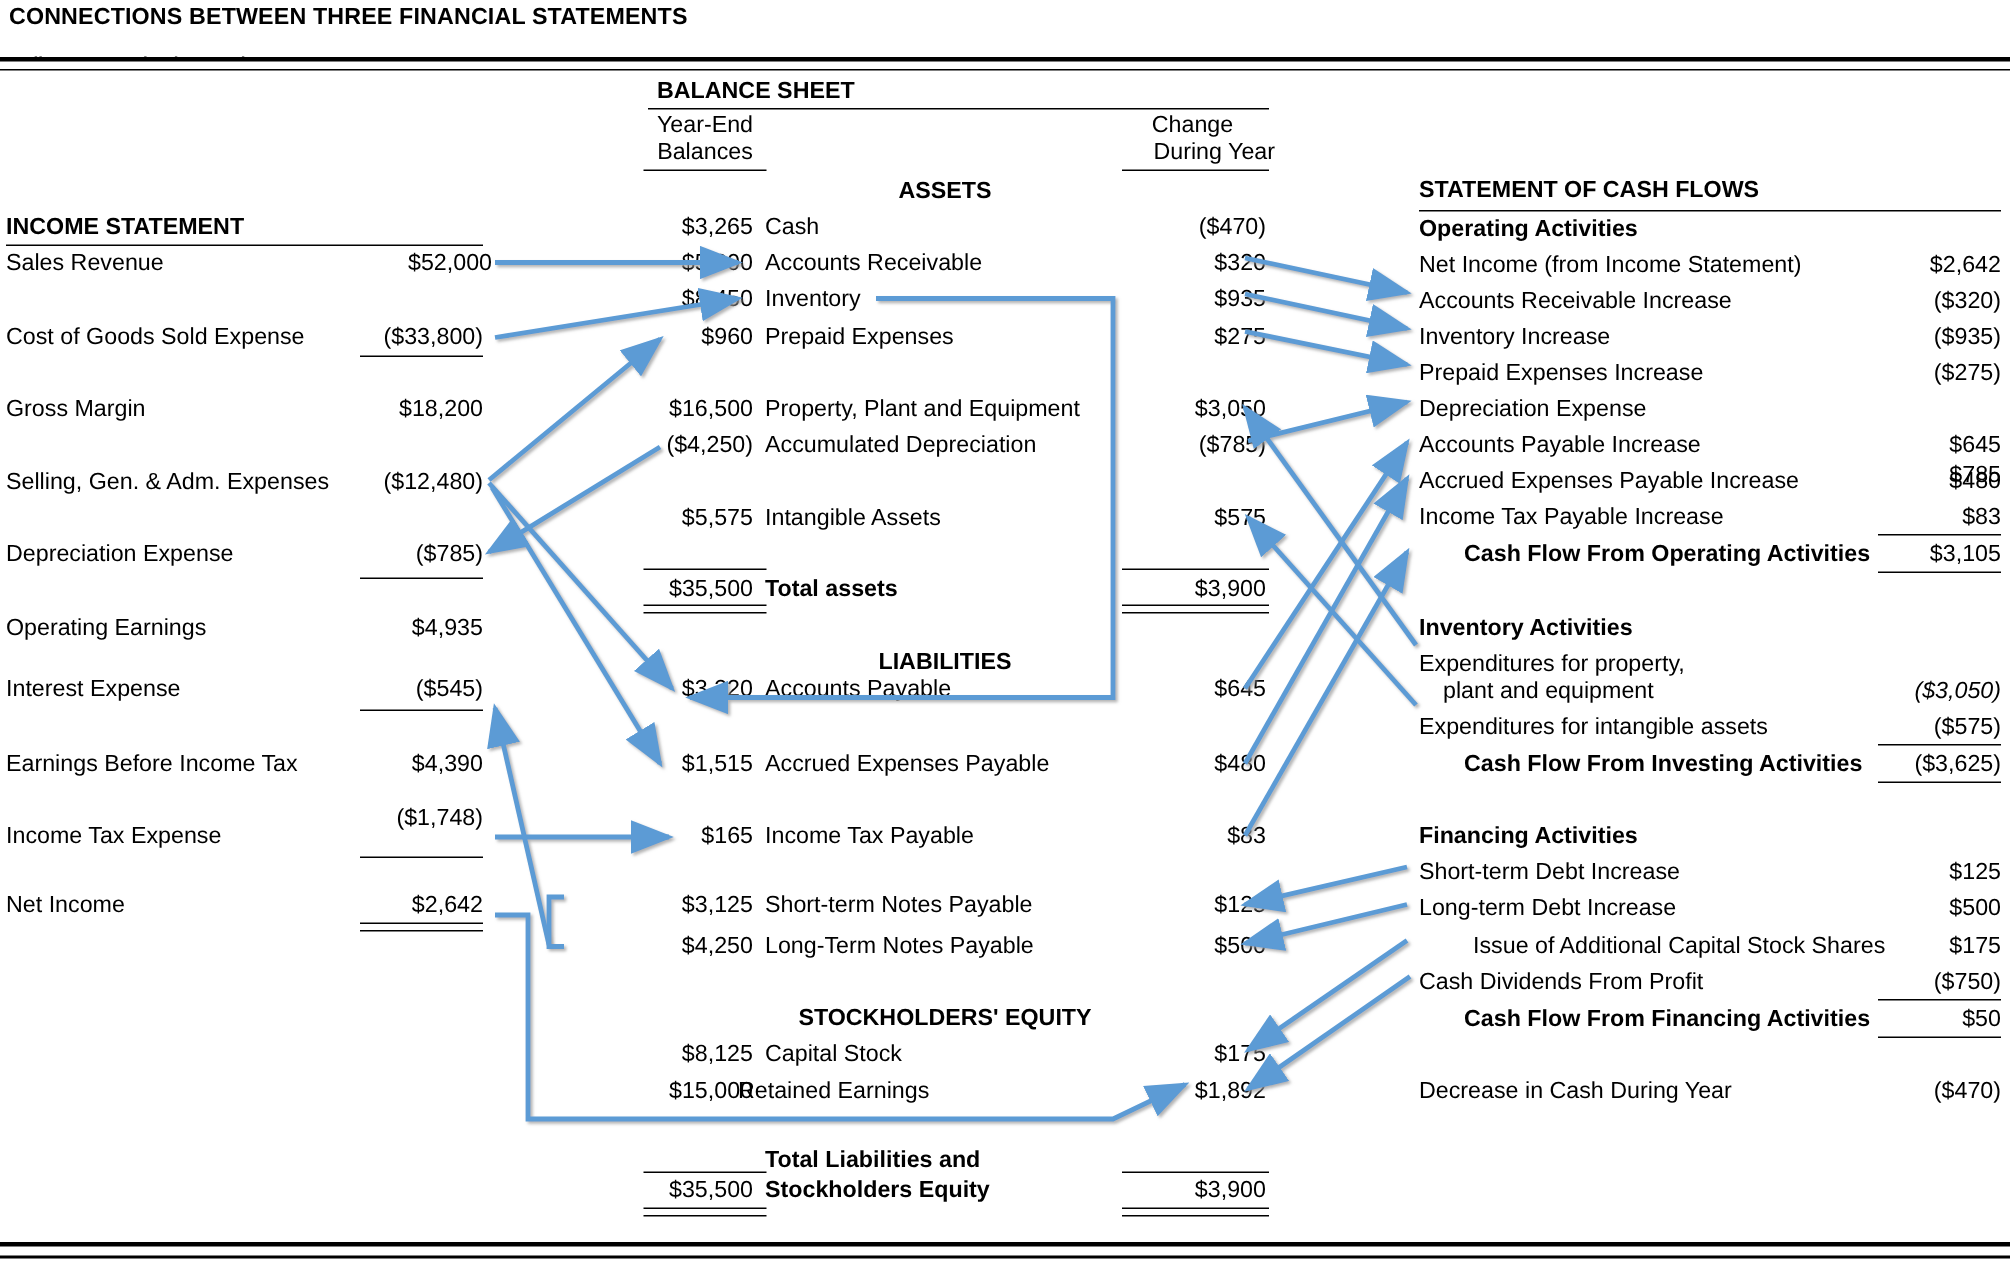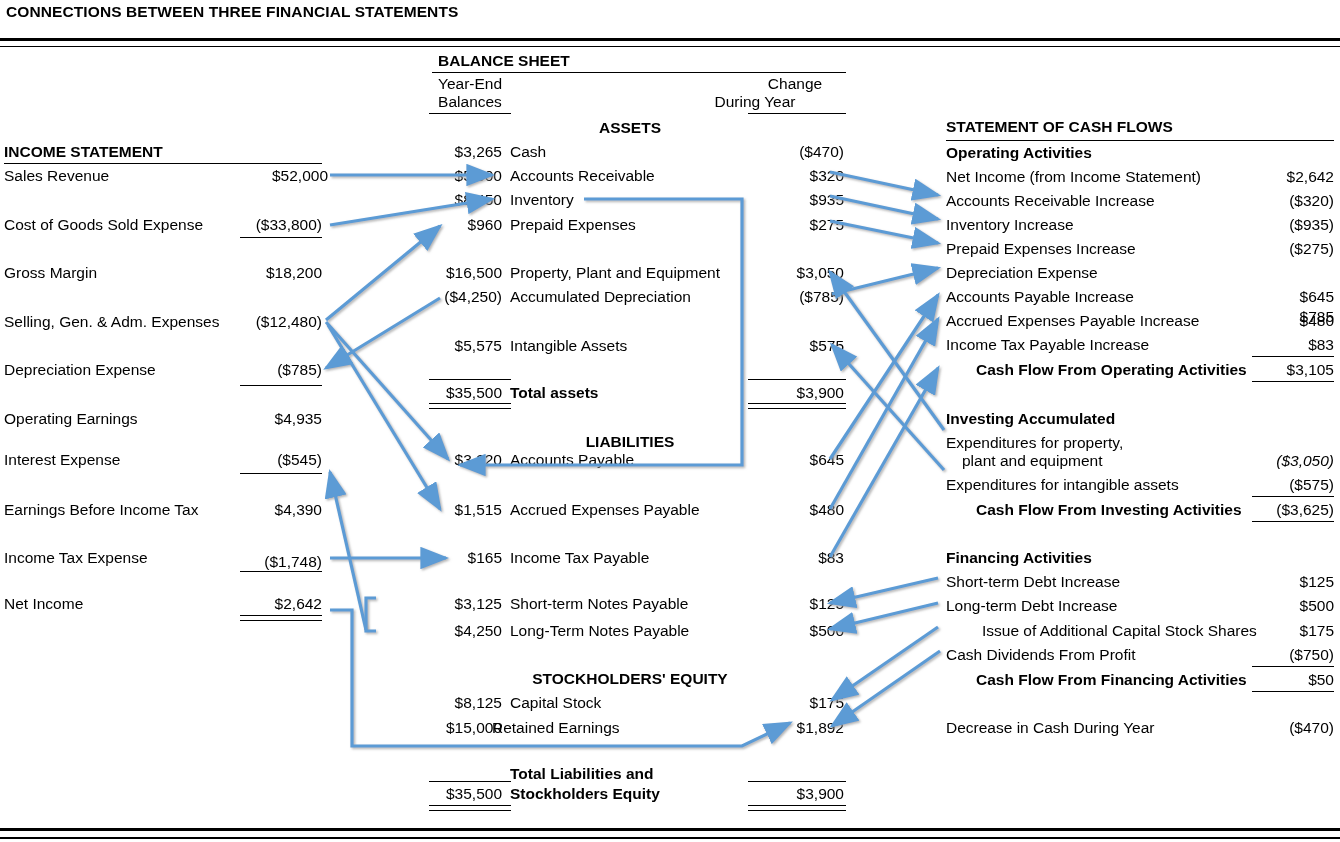--- a/index.html
+++ b/index.html
@@ -55,36 +55,36 @@
   <div class="t r" style="left:170px;top:411px;width:152px;">$4,935</div>
 
   <div class="t" style="left:4px;top:452px;">Interest Expense</div>
   <div class="t r" style="left:170px;top:452px;width:152px;">($545)</div>
   <div class="rule" style="left:240px;top:473px;width:82px;"></div>
 
   <div class="t" style="left:4px;top:502px;">Earnings Before Income Tax</div>
   <div class="t r" style="left:170px;top:502px;width:152px;">$4,390</div>
 
   <div class="t" style="left:4px;top:550px;">Income Tax Expense</div>
-  <div class="t r" style="left:170px;top:554px;width:152px;text-align:right;">($1,748)</div>
+  <div class="t r" style="left:170px;top:538px;width:152px;text-align:right;">($1,748)</div>
   <div class="rule" style="left:240px;top:571px;width:82px;"></div>
 
   <div class="t" style="left:4px;top:596px;">Net Income</div>
   <div class="t r" style="left:170px;top:596px;width:152px;">$2,642</div>
   <div class="rule2" style="left:240px;top:615px;width:82px;"></div>
 
   <div class="t secthead" style="left:438px;top:53px;">BALANCE SHEET</div>
   <div class="rule" style="left:432px;top:72px;width:414px;"></div>
 
   <div class="t ctr" style="left:422px;top:76px;width:96px;">Year-End</div>
   <div class="t ctr" style="left:422px;top:94px;width:96px;">Balances</div>
   <div class="rule" style="left:429px;top:113px;width:82px;"></div>
 
   <div class="t ctr" style="left:740px;top:76px;width:110px;">Change</div>
-  <div class="t ctr" style="left:700px;top:94px;width:110px;">During Year</div>
+  <div class="t ctr" style="left:740px;top:94px;width:110px;text-align:right;">During Year</div>
   <div class="rule" style="left:748px;top:113px;width:98px;"></div>
 
   <div class="t b ctr" style="left:530px;top:120px;width:200px;">ASSETS</div>
 
   <div class="t r" style="left:410px;top:144px;width:92px;">$3,265</div>
   <div class="t" style="left:510px;top:144px;">Cash</div>
   <div class="t r" style="left:740px;top:144px;width:104px;">($470)</div>
 
   <div class="t r" style="left:410px;top:168px;width:92px;">$5,000</div>
   <div class="t" style="left:510px;top:168px;">Accounts Receivable</div>
@@ -186,21 +186,21 @@
   <div class="t r" style="left:1220px;top:313px;width:114px;">$480</div>
 
   <div class="t" style="left:946px;top:337px;">Income Tax Payable Increase</div>
   <div class="t r" style="left:1220px;top:337px;width:114px;">$83</div>
   <div class="rule" style="left:1252px;top:356px;width:82px;"></div>
 
   <div class="t bi" style="left:976px;top:362px;">Cash Flow From Operating Activities</div>
   <div class="t r" style="left:1220px;top:362px;width:114px;text-align:right;">$3,105</div>
   <div class="rule" style="left:1252px;top:381px;width:82px;"></div>
 
-  <div class="t bi" style="left:946px;top:411px;">Investing Accumulated</div>
+  <div class="t bi" style="left:946px;top:411px;">Inventory Activities</div>
 
   <div class="t" style="left:946px;top:435px;">Expenditures for property,</div>
   <div class="t" style="left:962px;top:453px;">plant and equipment</div>
   <div class="t r" style="left:1220px;top:453px;width:114px;font-style:italic;">($3,050)</div>
 
   <div class="t" style="left:946px;top:477px;">Expenditures for intangible assets</div>
   <div class="t r" style="left:1220px;top:477px;width:114px;">($575)</div>
   <div class="rule" style="left:1252px;top:496px;width:82px;"></div>
 
   <div class="t bi" style="left:976px;top:502px;">Cash Flow From Investing Activities</div>

